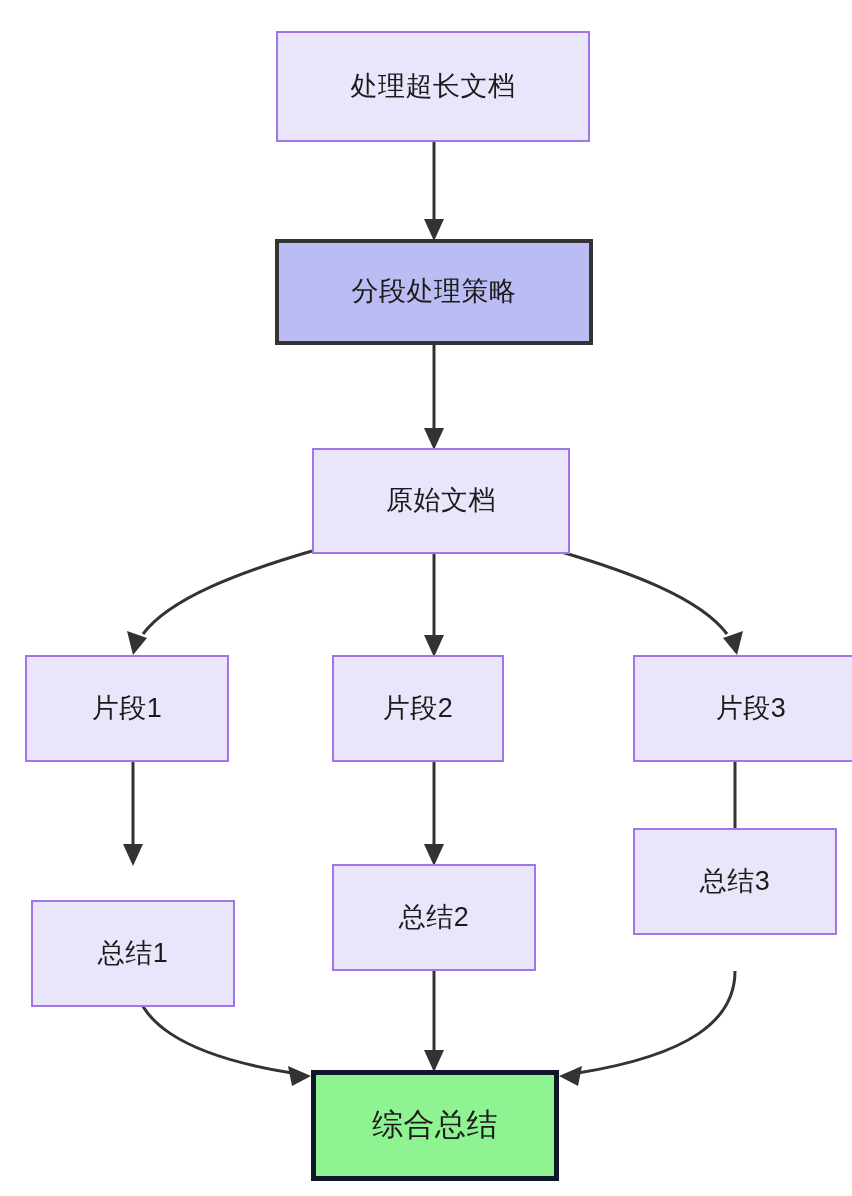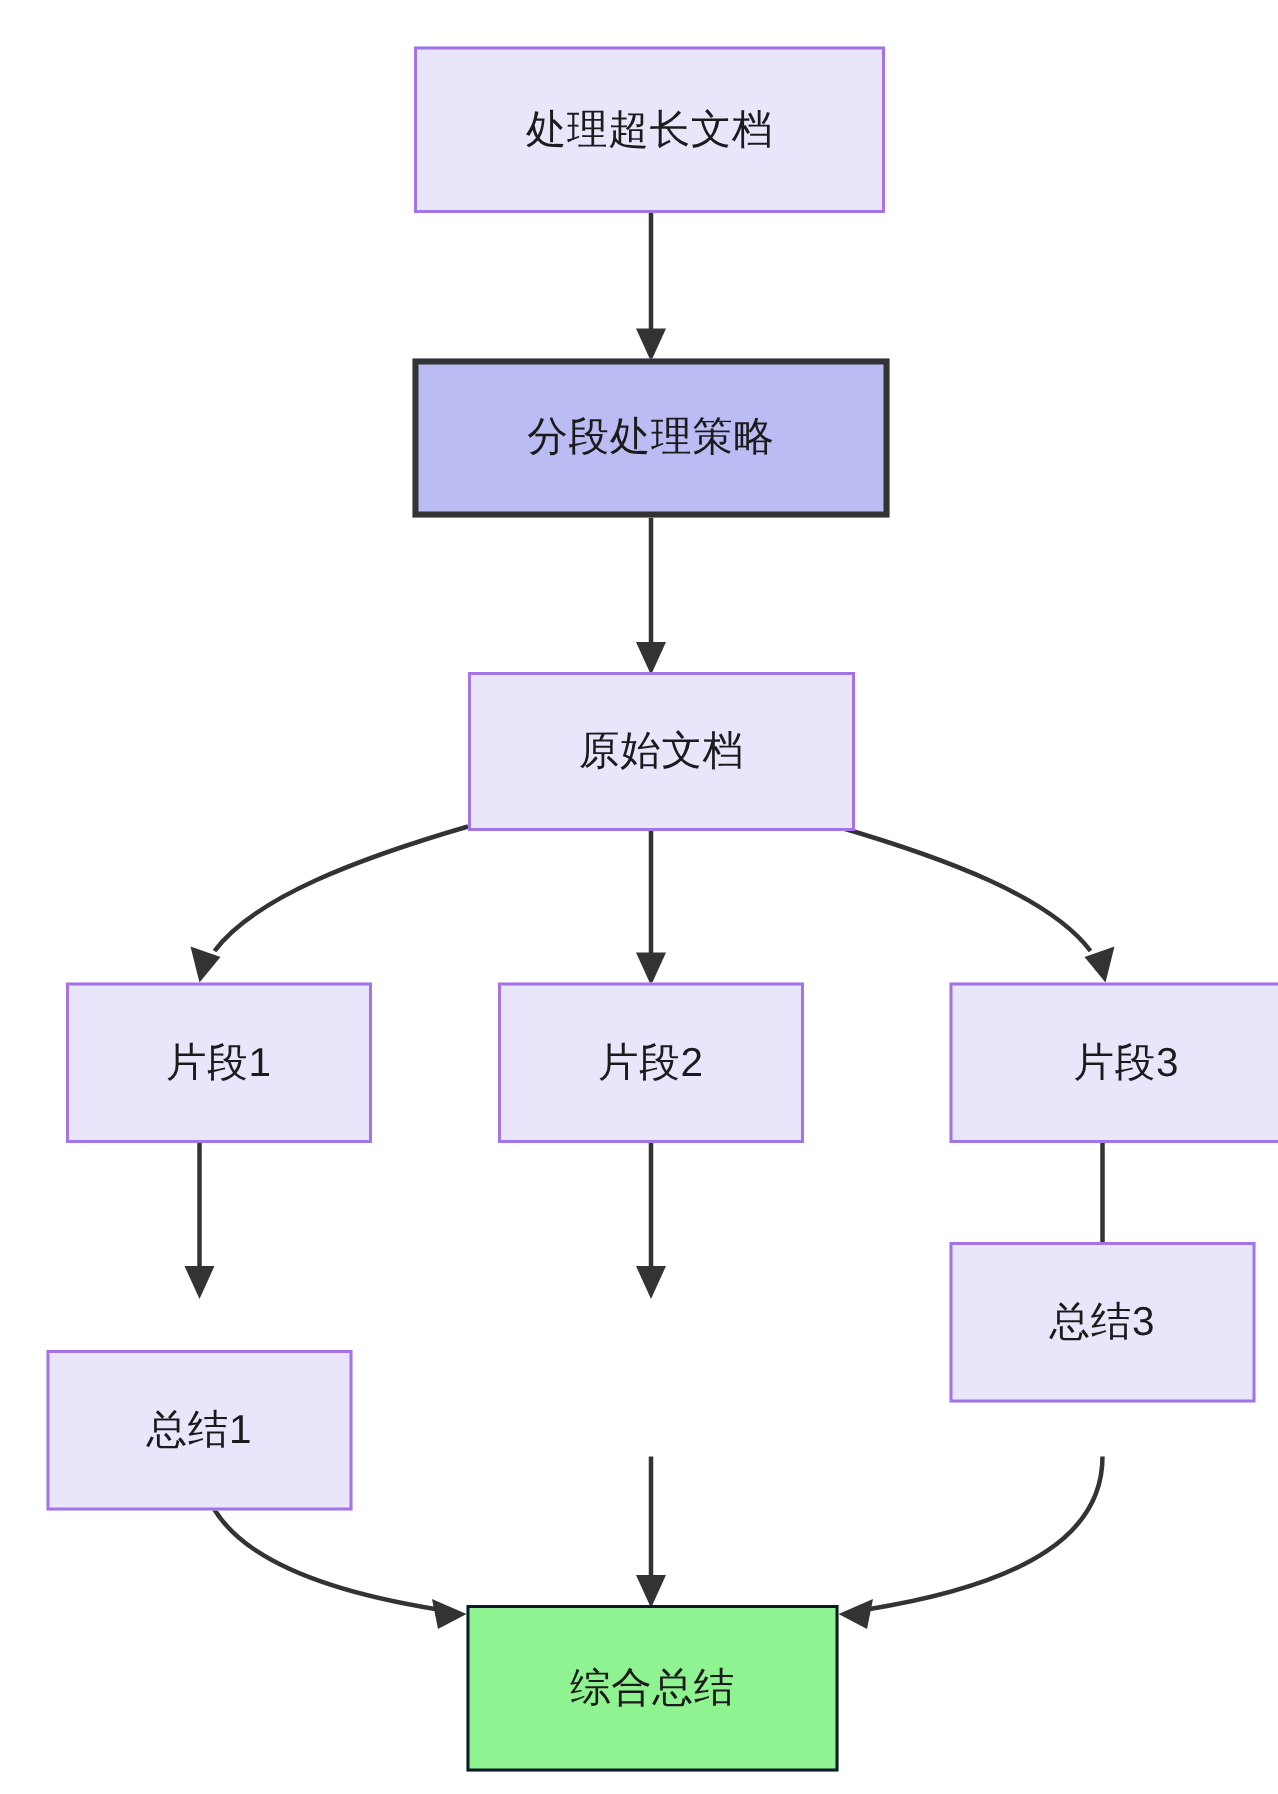--- a/index.html
+++ b/index.html
@@ -54,30 +54,30 @@
   }
   
   .style-emphasis {
     background: #bcbcf5;
     border: 4px solid #333333;
     font-size: 27px;
   }
   
   .style-result {
     background: #90f391;
-    border: 2px solid #0f172a;
-    font-size: 27px;
+    border: 5px solid #0f172a;
+    font-size: 31px;
   }
 
   
   #node-long-doc      { left: 276px; top: 31px;   width: 314px; height: 111px; }
   #node-chunk-strategy{ left: 275px; top: 239px;  width: 318px; height: 106px; }
   #node-source-doc    { left: 312px; top: 448px;  width: 258px; height: 106px; }
-  #node-fragment-1    { left: 44px;  top: 655px;  width: 204px; height: 107px; }
-  #node-fragment-2    { left: 332px; top: 655px;  width: 204px; height: 107px; }
+  #node-fragment-1    { left: 25px;  top: 655px;  width: 204px; height: 107px; }
+  #node-fragment-2    { left: 332px; top: 655px;  width: 172px; height: 107px; }
   #node-fragment-3    { left: 633px; top: 655px;  width: 236px; height: 107px; }
   #node-summary-1     { left: 31px;  top: 900px;  width: 204px; height: 107px; }
   #node-summary-2     { left: 332px; top: 864px;  width: 204px; height: 107px; }
   #node-summary-3     { left: 633px; top: 828px;  width: 204px; height: 107px; }
   #node-final-summary { left: 311px; top: 1070px; width: 248px; height: 111px; }
 
   .edge-path {
     fill: none;
     stroke: #333333;
     stroke-width: 3;
@@ -170,20 +170,23 @@
   </div>
 
   <div class="node style-default" id="node-fragment-3">
     <span class="node-label">片段3</span>
   </div>
 
   <div class="node style-default" id="node-summary-1">
     <span class="node-label">总结1</span>
   </div>
 
+  <div class="node style-default" id="node-summary-2">
+    <span class="node-label">总结2</span>
+  </div>
 
   <div class="node style-default" id="node-summary-3">
     <span class="node-label">总结3</span>
   </div>
 
   <div class="node style-result" id="node-final-summary">
     <span class="node-label">综合总结</span>
   </div>
 
 </div>

